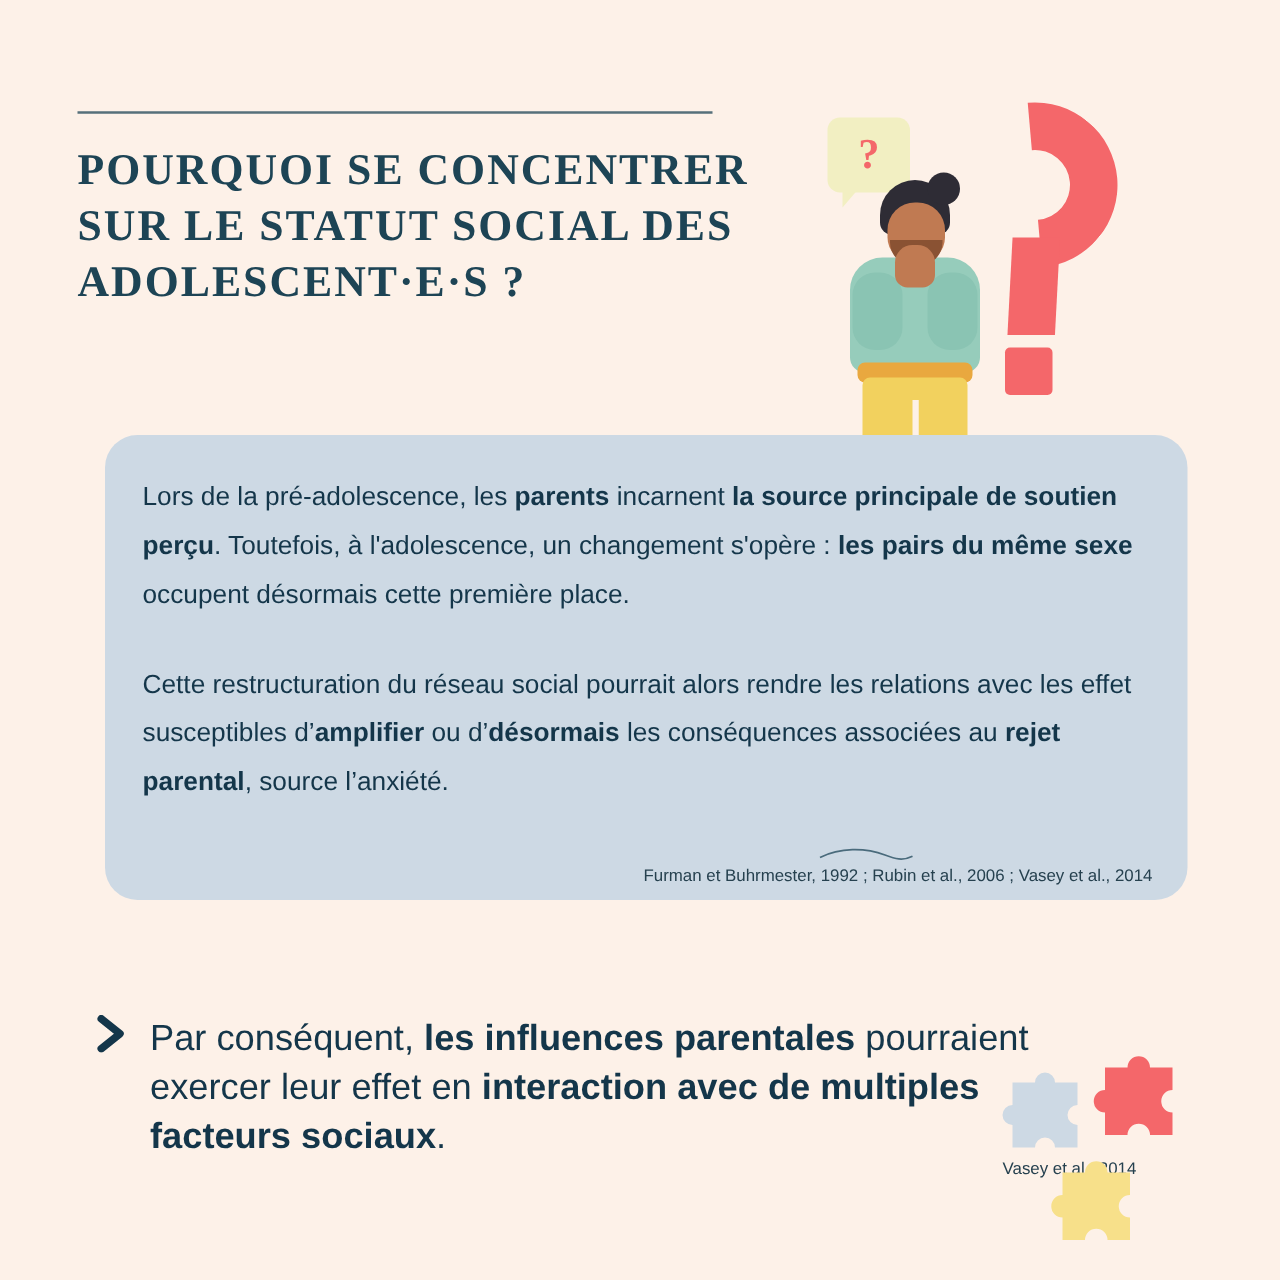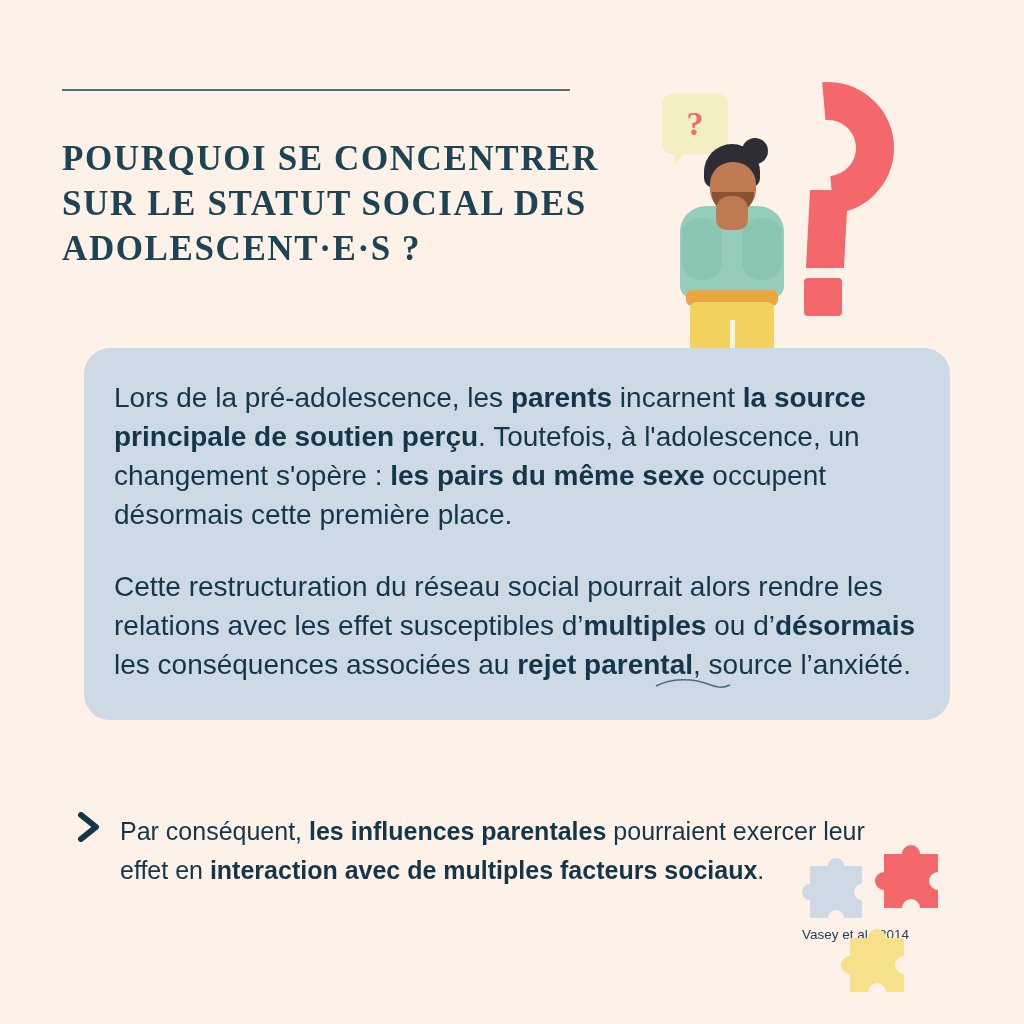--- a/index.html
+++ b/index.html
@@ -37,21 +37,20 @@
     top: 113px;
     width: 600px;
     font-family: "Liberation Serif", serif;
     font-weight: bold;
     font-size: 35px;
     letter-spacing: 1.6px;
     line-height: 45px;
     color: #1d4455;
     text-transform: uppercase;
     white-space: pre-line;
-    margin-top: 23px;
   }
 
   
   .illus {
     position: absolute;
     left: 648px;
     top: 72px;
     width: 260px;
     height: 270px;
   }
@@ -144,21 +143,21 @@
     top: 348px;
     width: 866px;
     height: 372px;
     background: #cdd9e4;
     border-radius: 26px;
     box-sizing: border-box;
     padding: 30px 34px 10px 30px;
   }
   .card p {
     margin: 0;
-    font-size: 28px;
+    font-size: 21px;
     line-height: 39px;
     color: #14364a;
     font-family: "Liberation Sans", sans-serif;
   }
   .card p.second { margin-top: 33px; }
   .card b { font-weight: bold; }
 
   .card-source {
     position: absolute;
     right: 28px;
@@ -180,21 +179,21 @@
     left: 76px;
     top: 812px;
     width: 26px;
     height: 30px;
   }
   .takeaway {
     position: absolute;
     left: 120px;
     top: 812px;
     width: 760px;
-    font-size: 25px;
+    font-size: 29px;
     line-height: 39px;
     color: #14364a;
   }
   .takeaway b { font-weight: bold; }
 
   .bottom-source {
     position: absolute;
     left: 802px;
     top: 927px;
     font-size: 13.5px;
@@ -236,26 +235,27 @@
       <div class="p-hair"></div>
       <div class="p-bun"></div>
       <div class="p-face"></div>
       <div class="p-beard"></div>
       <div class="p-hands"></div>
     </div>
   </div>
 
   <div class="card">
     <p id="para1"><span>Lors de la pré-adolescence, les </span><b>parents</b><span> incarnent </span><b>la source principale de soutien perçu</b><span>. Toutefois, à l'adolescence, un changement s'opère : </span><b>les pairs du même sexe</b><span> occupent désormais cette première place.</span></p>
-    <p class="second" id="para2"><span>Cette restructuration du réseau social pourrait alors rendre les relations avec les effet susceptibles d’</span><b>multiples</b><span> ou d’</span><b>désormais</b><span> les conséquences associées au </span><b>rejet parental</b><span>, source l’anxiété.</span></p>
+    <p class="second" id="para2"><span>Cette restructuration du réseau social pourrait alors rendre les relations avec les effet susceptibles d’</span><b>amplifier</b><span> ou d’</span><b>désormais</b><span> les conséquences associées au </span><b>rejet parental</b><span>, source l’anxiété.</span></p>
 
     <svg class="squiggle" viewBox="0 0 78 16">
       <path d="M2 10 C 18 2, 38 2, 54 8 C 62 11, 68 13, 76 9" fill="none" stroke="#4a6b7c" stroke-width="1.4"></path>
     </svg>
 
+    <div class="card-source">Furman et Buhrmester, 1992 ; Rubin et al., 2006 ; Vasey et al., 2014</div>
   </div>
 
   <svg class="chev" viewBox="0 0 26 30">
     <path d="M5 3 L20 15 L5 27" fill="none" stroke="#14364a" stroke-width="6" stroke-linecap="round" stroke-linejoin="round"></path>
   </svg>
   <div class="takeaway" id="takeaway"><span>Par  conséquent, </span><b>les influences parentales</b><span> pourraient exercer leur effet en </span><b>interaction avec de multiples facteurs sociaux</b><span>.</span></div>
   <div class="bottom-source">Vasey et al., 2014</div>
 
   <svg class="puzzle pz-grey" width="74" height="74" viewBox="0 0 74 74">
     <path d="M10 14h18a8 8 0 0 1 16 0h18v18a8 8 0 0 0 0 16v18H44a8 8 0 0 0-16 0H10V48a8 8 0 0 1 0-16z" fill="#cdd9e4"></path>

